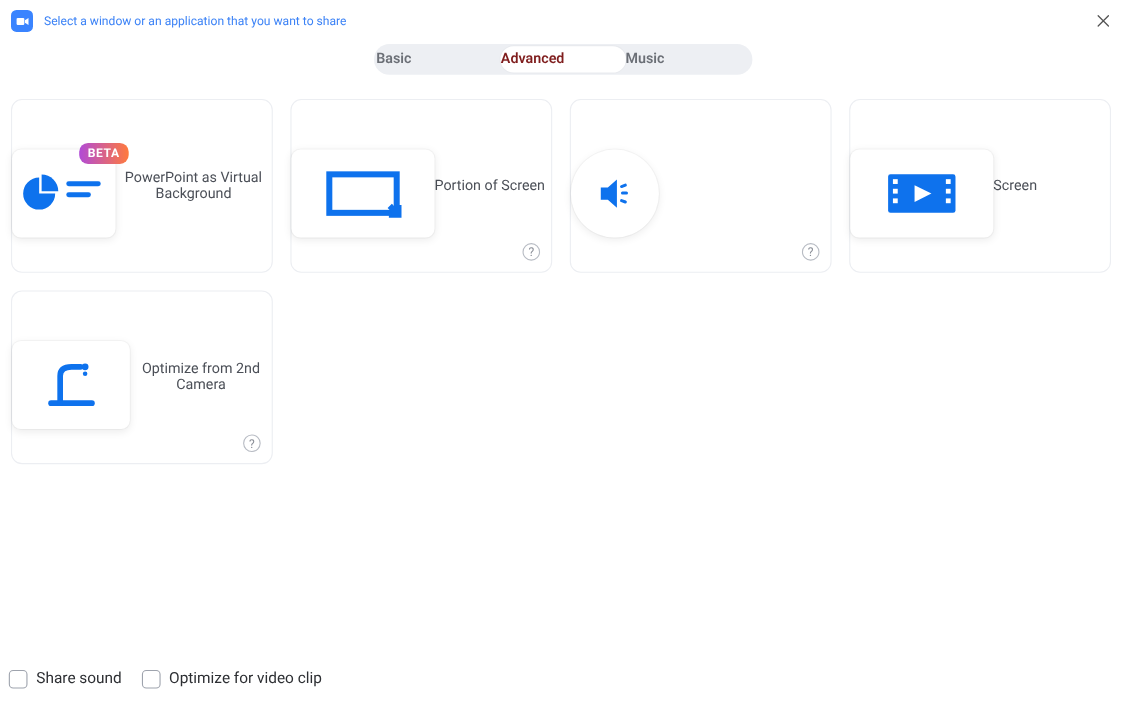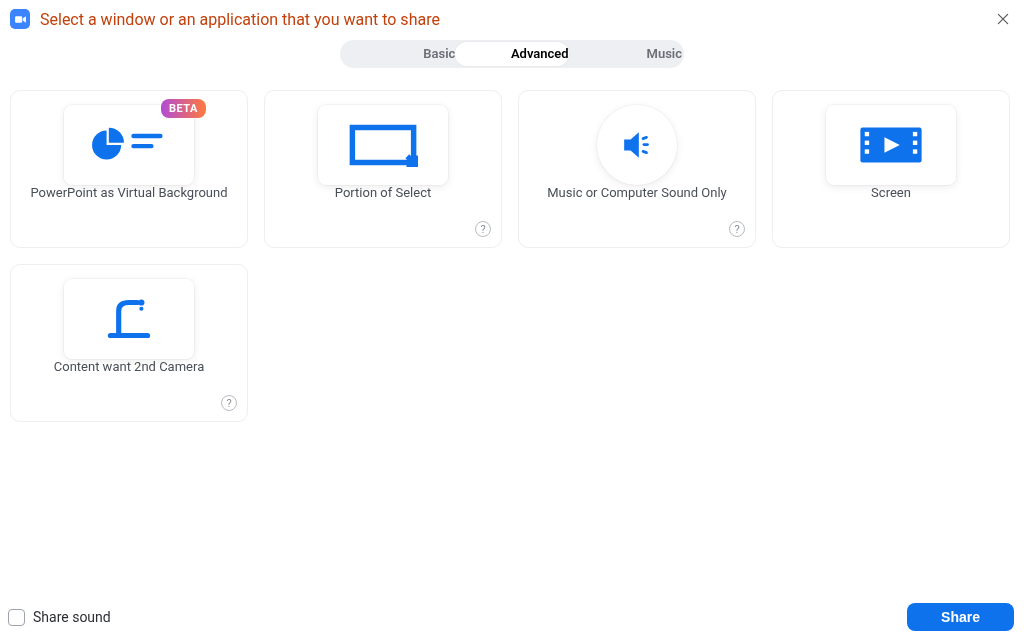--- a/index.html
+++ b/index.html
@@ -5,41 +5,41 @@
     * { margin: 0; padding: 0; box-sizing: border-box; }
     html, body { width: 1024px; height: 639px; overflow: hidden; }
     body { font-family: -apple-system, BlinkMacSystemFont, "Segoe UI", Roboto, Helvetica, Arial, sans-serif; background: #fff; color: #2d2f33; }
 
     
     .header { display: flex; align-items: center; padding: 8px 10px 6px 10px; }
     .app-icon {
       width: 20px; height: 20px; border-radius: 5px; background: #3a84ff;
       display: flex; align-items: center; justify-content: center; margin-right: 10px;
     }
-    .header-title { font-size: 16px; color: #c2410c; flex: 1; }
+    .header-title { font-size: 11px; color: #3b82f6; flex: 1; }
     .close-btn { width: 22px; height: 22px; display:flex; align-items:center; justify-content:center; cursor: pointer; color:#555; }
     .close-btn svg { width: 14px; height: 14px; }
 
     
     .tabs-wrap { display: flex; justify-content: center; padding: 4px 0 10px; }
     .tabs {
       display: flex; background: #edeff3; border-radius: 20px; padding: 2px;
       width: 344px; height: 28px;
     }
     .tab {
-      flex: 1; text-align: right; font-size: 13px; font-weight: 600;
+      flex: 1; text-align: left; font-size: 13px; font-weight: 600;
       line-height: 24px; border-radius: 20px; color: #6b6f76; cursor: pointer;
     }
-    .tab.active { background: #fff; color: #000000; box-shadow: 0 0 0 1px rgba(0,0,0,0.02); }
+    .tab.active { background: #fff; color: #7f1d1d; box-shadow: 0 0 0 1px rgba(0,0,0,0.02); }
 
     
     .grid { padding: 12px 10px 0 10px; display: grid; grid-template-columns: repeat(4, 238px); column-gap: 16px; row-gap: 16px; }
     .card {
       border: 1px solid #eceef2; border-radius: 10px; height: 158px;
-      display: flex; flex-direction: column; align-items: center; cursor: pointer;
+      display: flex; flex-direction: row; align-items: center; cursor: pointer;
       position: relative;
     }
     .thumb {
       margin-top: 14px; width: 130px; height: 80px; background: #fff;
       border-radius: 8px; box-shadow: 0 2px 8px rgba(0,0,0,0.08), 0 0 0 1px rgba(0,0,0,0.03);
       display:flex; align-items:center; justify-content:center; position: relative;
     }
     .card-label { margin-top: 0; font-size: 13px; color: #4b4f57; text-align: center; }
     .help {
       position: absolute; right: 10px; bottom: 10px; width: 16px; height: 16px;
@@ -119,36 +119,35 @@
     <div class="card-label">PowerPoint as Virtual Background</div>
   </div>
 
   <div class="card">
     <div class="thumb">
       <svg viewBox="0 0 64 40" width="70" height="44">
         <rect x="4" y="4" width="56" height="32" fill="none" stroke="#0e72ed" stroke-width="5"></rect>
         <path d="M56 32 L62 38 M62 32 L62 38 L56 38" stroke="#0e72ed" stroke-width="5" fill="none" stroke-linecap="square"></path>
       </svg>
     </div>
-    <div class="card-label">Portion of Select</div>
+    <div class="card-label">Portion of Screen</div>
     <div class="help">?</div>
   </div>
 
   <div class="card">
     <div class="circle-thumb">
       <svg viewBox="0 0 48 48" width="44" height="44">
         <g fill="#0e72ed">
           <path d="M10 18 H17 L26 10 V38 L17 30 H10 Z"></path>
           <rect x="30" y="22" width="7" height="3" rx="1.5"></rect>
           <rect x="29" y="15" width="7" height="3" rx="1.5" transform="rotate(-20 32 16.5)"></rect>
           <rect x="29" y="30" width="7" height="3" rx="1.5" transform="rotate(20 32 31.5)"></rect>
         </g>
       </svg>
     </div>
-    <div class="card-label">Music or Computer Sound Only</div>
     <div class="help">?</div>
   </div>
 
   <div class="card">
     <div class="thumb">
       <svg viewBox="0 0 64 40" width="70" height="44">
         <g fill="#0e72ed">
           <rect x="4" y="4" width="56" height="32" rx="2" fill="#0e72ed"></rect>
           <g fill="#fff">
             <rect x="8" y="8" width="4" height="4"></rect>
@@ -169,26 +168,29 @@
     <div class="thumb">
       <svg viewBox="0 0 64 48" width="66" height="50">
         <g stroke="#0e72ed" stroke-width="5" fill="none" stroke-linecap="round" stroke-linejoin="round">
           <path d="M14 40 H50"></path>
           <path d="M22 40 V16 Q22 8 32 8 H40"></path>
           <circle cx="44" cy="8" r="3" fill="#0e72ed" stroke="none"></circle>
           <circle cx="44" cy="14" r="2" fill="#0e72ed" stroke="none"></circle>
         </g>
       </svg>
     </div>
-    <div class="card-label">Content want 2nd Camera</div>
+    <div class="card-label">Optimize from 2nd Camera</div>
     <div class="help">?</div>
   </div>
 
 </div>
 
 <div class="footer">
   <div class="chk">
     <div class="chk-box"></div>
     <div class="chk-label">Share sound</div>
   </div>
+  <div class="chk">
+    <div class="chk-box"></div>
+    <div class="chk-label">Optimize for video clip</div>
+  </div>
   <div class="spacer"></div>
-  <button class="share-btn">Share</button>
 </div>
 
 </body></html>

